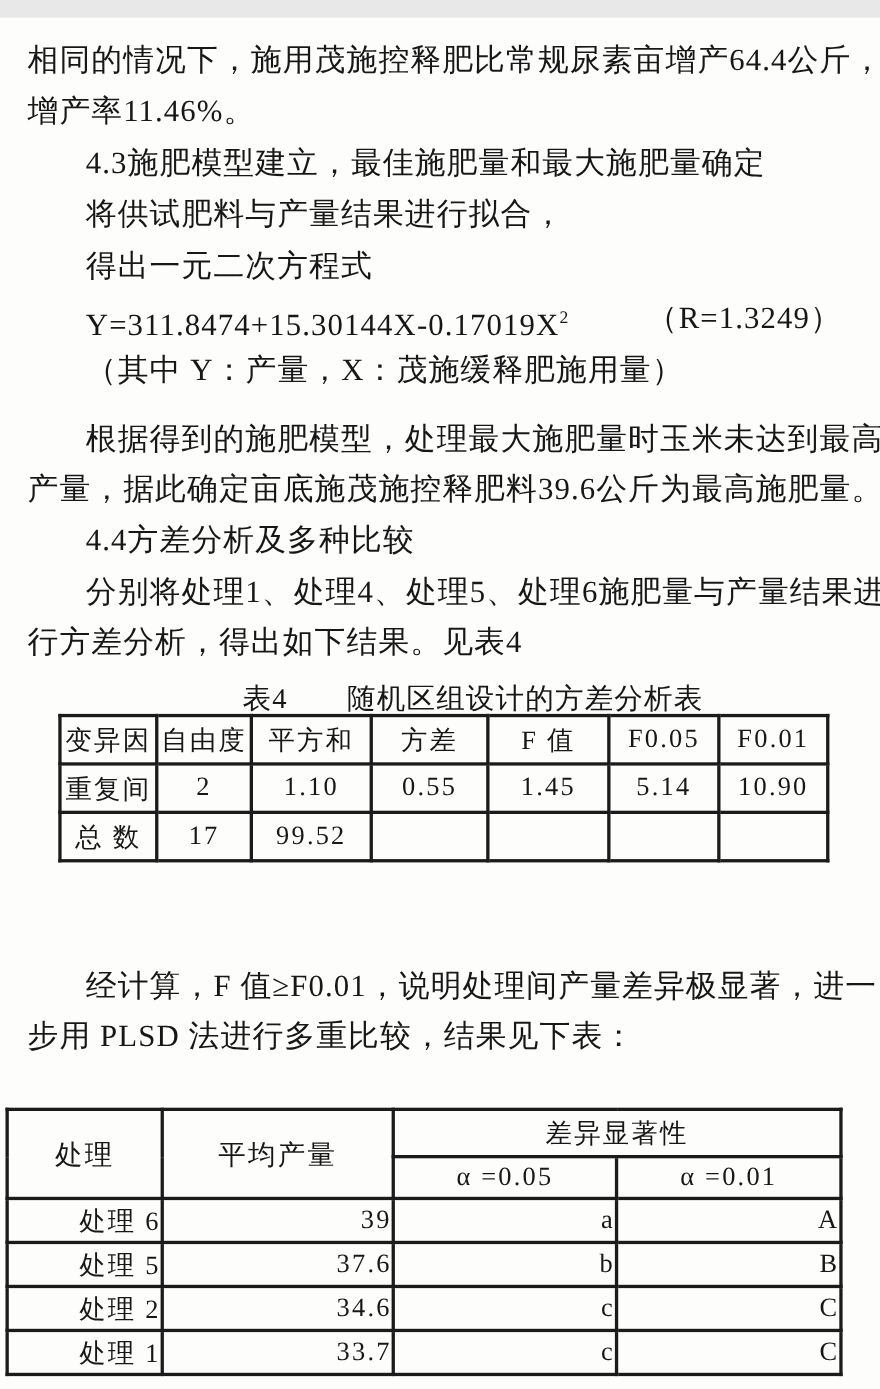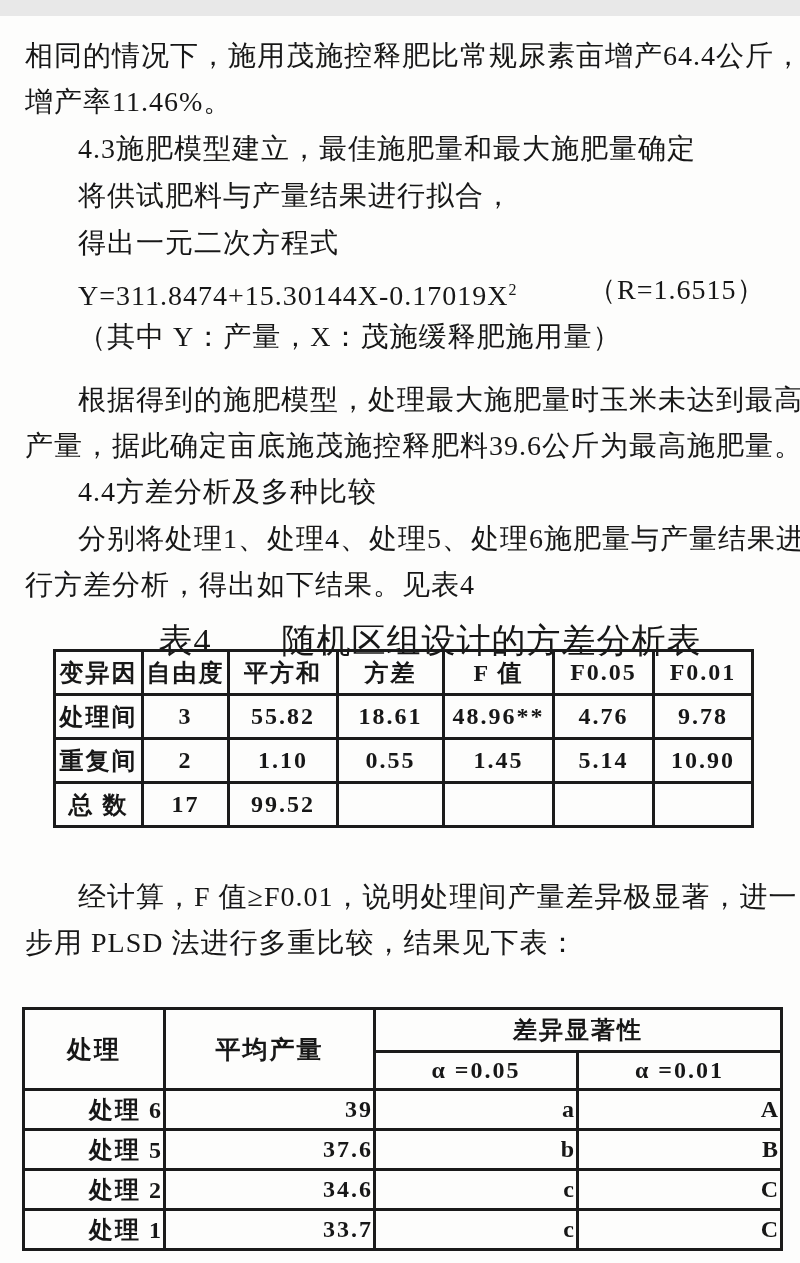--- a/index.html
+++ b/index.html
@@ -30,34 +30,34 @@
     vertical-align:super;
     letter-spacing:0;
   }
   .eq-r { position:absolute; left:588px; top:0; }
   
   .caption {
     position:absolute;
     left:60px;
     width:740px;
     text-align:center;
-    font-size:34px;
+    font-size:26px;
     letter-spacing:1px;
     white-space:pre;
   }
   
   table { border-collapse:collapse; table-layout:fixed; }
   .t4 { position:absolute; left:53px; top:633px; }
-  .t5 { position:absolute; left:22px; top:991px; }
+  .t5 { position:absolute; left:5px; top:991px; }
   .t4 td, .t4 th, .t5 td, .t5 th {
     border:3px solid #1b1b1b;
     text-align:center;
     vertical-align:middle;
     padding:0;
-    font-weight:bold;
+    font-weight:normal;
     font-size:24px;
     letter-spacing:2px;
     overflow:hidden;
   }
   .t4 td, .t4 th { height:41px; }
   .t5 .grp-row th { height:40px; }
   .t5 .sub-row th { height:35px; }
   .t5 td { height:37px;text-align:right; }
   .t5 th[rowspan] { font-size:25px; }
 </style>
@@ -67,21 +67,21 @@
 <div class="page">
 
   <div class="bl mar" style="top:24px">相同的情况下，施用茂施控释肥比常规尿素亩增产64.4公斤，</div>
   <div class="bl mar" style="top:70px">增产率11.46%。</div>
   <div class="bl ind" style="top:117px">4.3施肥模型建立，最佳施肥量和最大施肥量确定</div>
   <div class="bl ind" style="top:164px">将供试肥料与产量结果进行拟合，</div>
   <div class="bl ind" style="top:211px">得出一元二次方程式</div>
 
   <div class="bl ind" style="top:258px">
     <span>Y=311.8474+15.30144X-0.17019X</span><span class="eq-sup">2</span>
-    <span class="eq-r">（R=1.6515）</span>
+    <span class="eq-r">（R=1.3249）</span>
   </div>
 
   <div class="bl ind" style="top:305px">（其中 Y：产量，X：茂施缓释肥施用量）</div>
   <div class="bl ind" style="top:368px">根据得到的施肥模型，处理最大施肥量时玉米未达到最高</div>
   <div class="bl mar" style="top:414px">产量，据此确定亩底施茂施控释肥料39.6公斤为最高施肥量。</div>
   <div class="bl ind" style="top:460px">4.4方差分析及多种比较</div>
   <div class="bl ind" style="top:507px">分别将处理1、处理4、处理5、处理6施肥量与产量结果进</div>
   <div class="bl mar" style="top:553px">行方差分析，得出如下结果。见表4</div>
 
   <div class="caption" style="top:602px">表4　　随机区组设计的方差分析表</div>
@@ -98,29 +98,20 @@
     </colgroup>
     <tbody>
         <tr>
       <th>变异因</th>
       <th>自由度</th>
       <th>平方和</th>
       <th>方差</th>
       <th>F 值</th>
       <th>F0.05</th>
       <th>F0.01</th>
-    </tr>
-    <tr>
-      <td>处理间</td>
-      <td>3</td>
-      <td>55.82</td>
-      <td>18.61</td>
-      <td>48.96**</td>
-      <td>4.76</td>
-      <td>9.78</td>
     </tr>
     <tr>
       <td>重复间</td>
       <td>2</td>
       <td>1.10</td>
       <td>0.55</td>
       <td>1.45</td>
       <td>5.14</td>
       <td>10.90</td>
     </tr>

